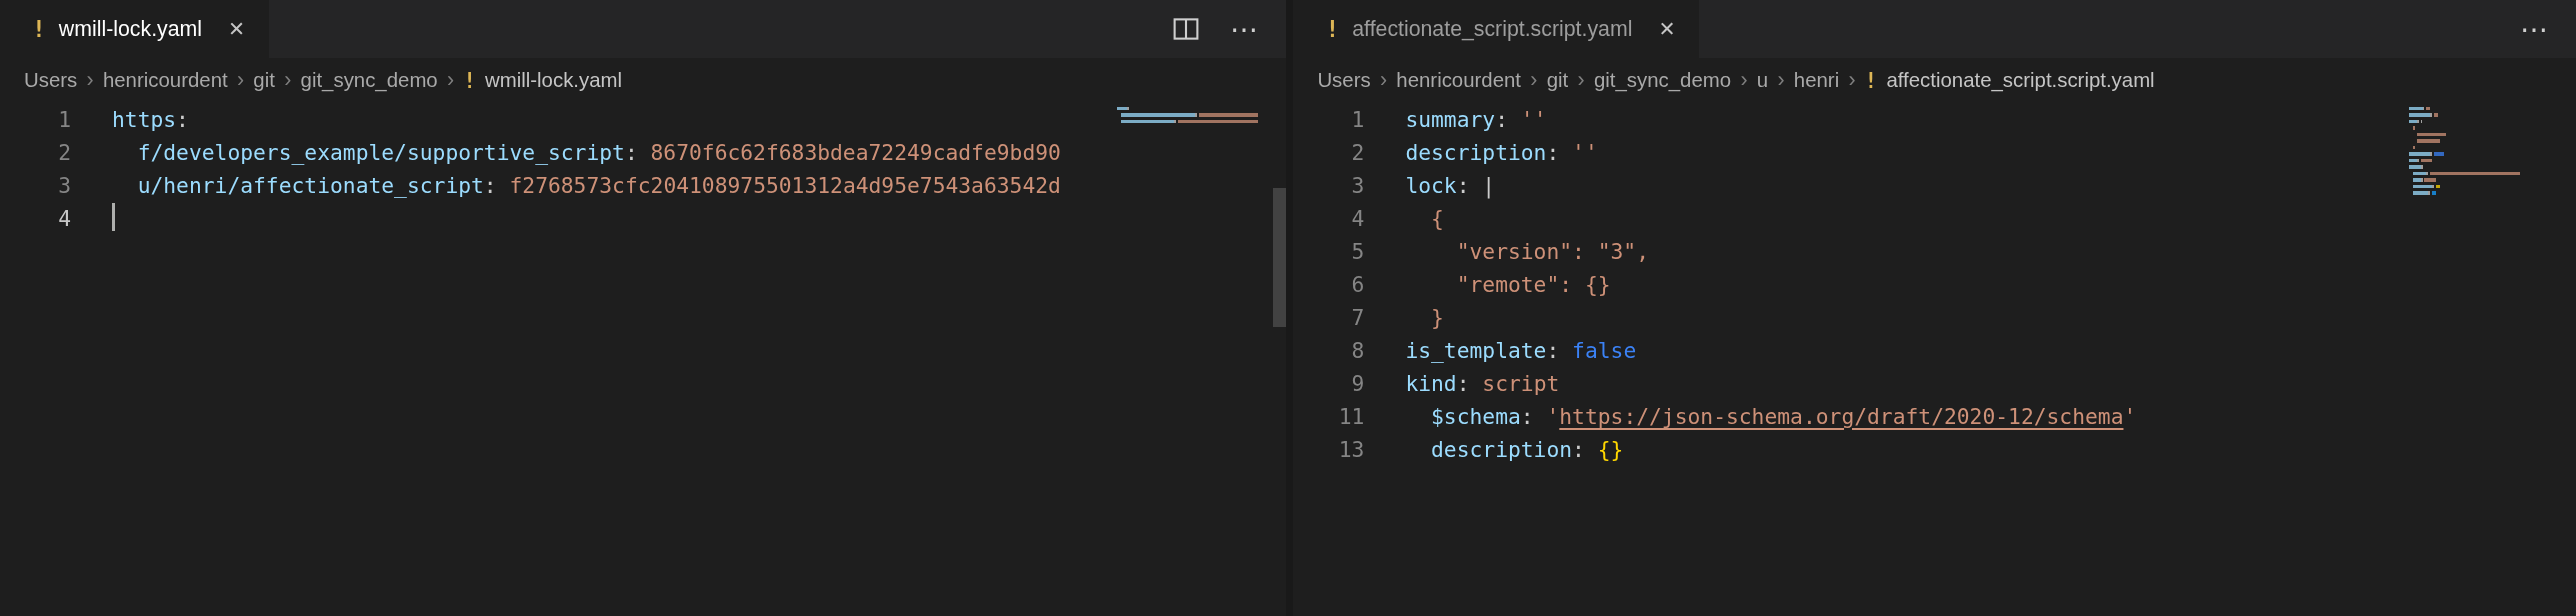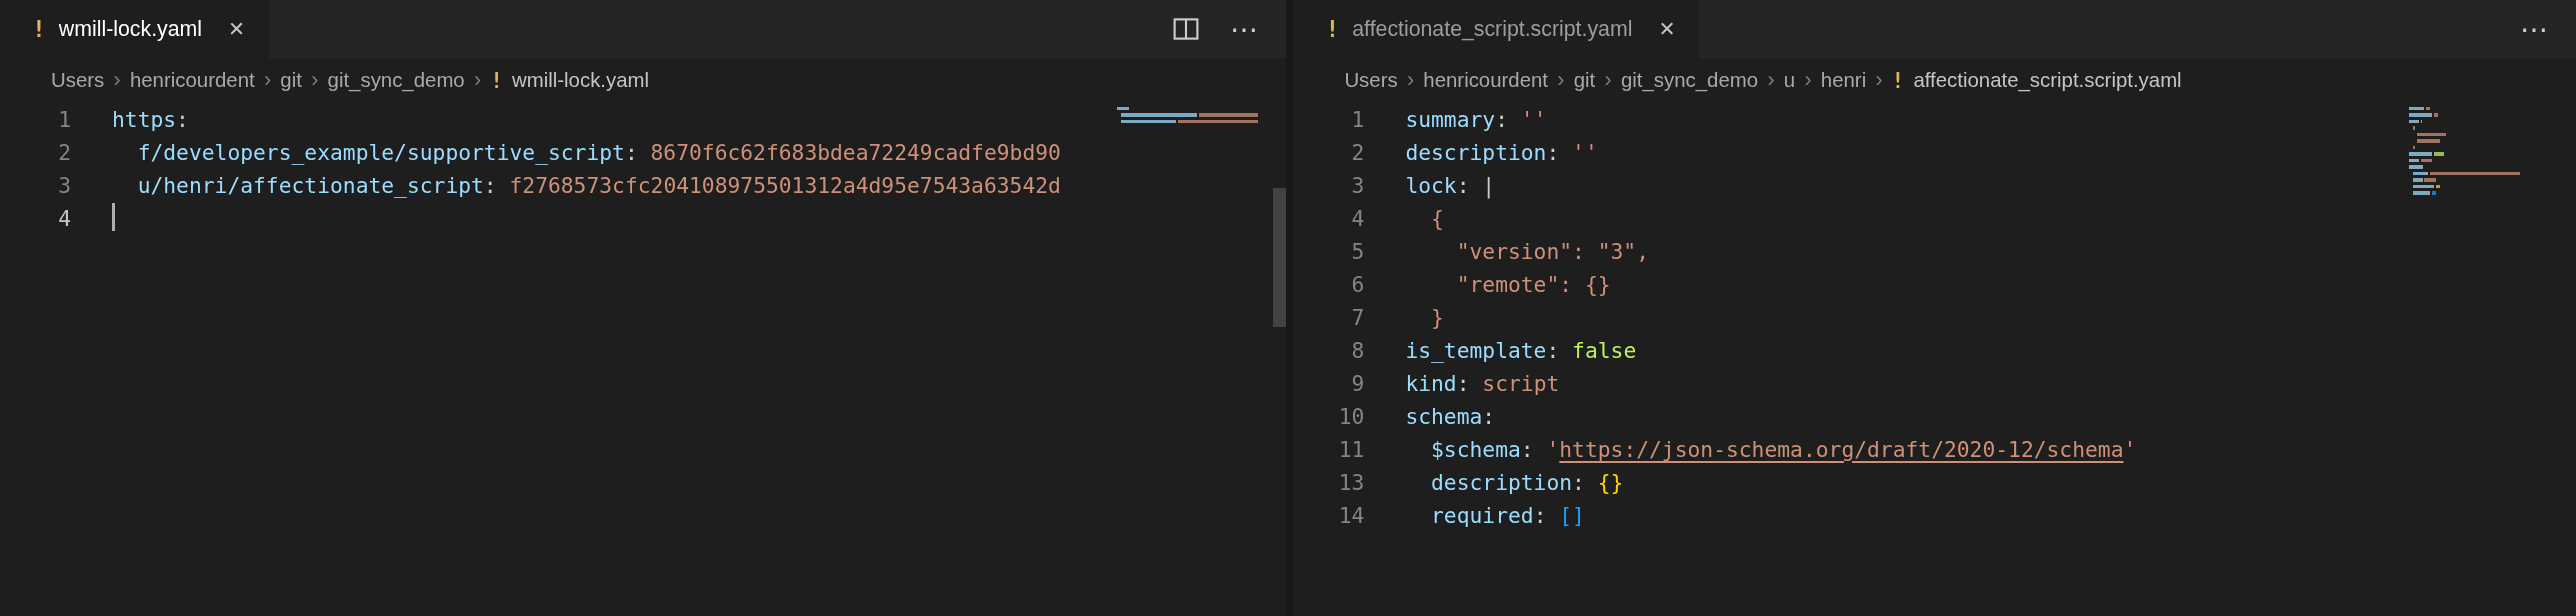--- a/index.html
+++ b/index.html
@@ -22,40 +22,40 @@
   .tab { display:flex; align-items:center; gap:13px; background:#1e1e1e; padding:0 24px 0 32px; border-right:0.9px solid #252526; cursor:pointer; }
   .tab-label { font-size:21.3px; color:#ffffff; white-space:nowrap; }
   .group-right .tab-label { color:#9d9d9d; }
   .warn-icon { color:#ddb656; font-weight:bold; font-size:23px; font-family:"DejaVu Sans Mono", monospace; }
   .tab-close { color:#c5c5c5; font-size:20.4px; margin-left:13px; cursor:pointer; }
   .tab-actions { display:flex; align-items:center; gap:30px; padding-right:26px; color:#cfcfcf; }
   .action-icon { cursor:pointer; display:flex; align-items:center; }
   .ellipsis { font-size:28px; color:#cfcfcf; letter-spacing:1.9px; }
 
   
-  .breadcrumbs { height:45px; flex:none; display:flex; align-items:center; padding-left:24px; font-size:20.4px; color:#a9a9a9; white-space:nowrap; overflow:hidden;margin-left:27px; }
+  .breadcrumbs { height:45px; flex:none; display:flex; align-items:center; padding-left:24px; font-size:20.4px; color:#a9a9a9; white-space:nowrap; overflow:hidden; }
   .crumb { cursor:pointer; }
   .crumb-sep { color:#7f7f7f; margin:0 9.3px; font-size:21.3px; }
   .crumb-file-icon { margin-right:9.3px; font-size:20.4px; }
   .crumb-file { color:#c5c5c5; }
 
   
   .editor { position:relative; flex:1; overflow:hidden; font-family:"DejaVu Sans Mono", monospace; font-size:21.3px; }
   .code { position:absolute; left:0; top:0; right:0; }
   .code-line { display:flex; height:33px; line-height:33px; white-space:pre; }
   .line-num { width:71px; flex:none; text-align:right; color:#858585; font-size:21.3px; user-select:none; }
   .line-num.active { color:#c6c6c6; }
   .line-content { margin-left:41px; flex:1; white-space:pre; overflow:hidden; }
   .code-line.current .line-content { box-shadow: inset 0 -1.9px 0 rgba(255,255,255,0.13), inset 0 0.9px 0 rgba(255,255,255,0.04); }
 
   .tok-plain { color:#d4d4d4; }
   .tok-key   { color:#9cdcfe; }
   .tok-punc  { color:#cccccc; }
   .tok-str   { color:#ce9178; }
-  .tok-bool  { color:#bef264; }
+  .tok-bool  { color:#3b82f6; }
   .tok-gold  { color:#ffd700; }
   .tok-blue  { color:#179fff; }
   .tok-link  { color:#ce9178; text-decoration:underline; text-underline-offset:3.7px; }
 
   .caret { display:inline-block; width:2.8px; height:28px; background:#aeafad; vertical-align:text-bottom; }
 
   
   .minimap { position:absolute; top:3.7px; width:141px; overflow:hidden; cursor:pointer; }
   .group-left  .minimap { right:28px; }
   .group-right .minimap { right:26px; }
@@ -163,24 +163,22 @@
       <div class="code">
           <div class="code-line"><span class="line-num">1</span><span class="line-content"><span class="tok-key">summary</span><span class="tok-punc">:</span><span class="tok-plain"> </span><span class="tok-str">''</span></span></div>
           <div class="code-line"><span class="line-num">2</span><span class="line-content"><span class="tok-key">description</span><span class="tok-punc">:</span><span class="tok-plain"> </span><span class="tok-str">''</span></span></div>
           <div class="code-line"><span class="line-num">3</span><span class="line-content"><span class="tok-key">lock</span><span class="tok-punc">:</span><span class="tok-plain"> </span><span class="tok-punc">|</span></span></div>
           <div class="code-line"><span class="line-num">4</span><span class="line-content"><span class="tok-plain">  </span><span class="tok-str">{</span></span></div>
           <div class="code-line"><span class="line-num">5</span><span class="line-content"><span class="tok-plain">    </span><span class="tok-str">"version": "3",</span></span></div>
           <div class="code-line"><span class="line-num">6</span><span class="line-content"><span class="tok-plain">    </span><span class="tok-str">"remote": {}</span></span></div>
           <div class="code-line"><span class="line-num">7</span><span class="line-content"><span class="tok-plain">  </span><span class="tok-str">}</span></span></div>
           <div class="code-line"><span class="line-num">8</span><span class="line-content"><span class="tok-key">is_template</span><span class="tok-punc">:</span><span class="tok-plain"> </span><span class="tok-bool">false</span></span></div>
           <div class="code-line"><span class="line-num">9</span><span class="line-content"><span class="tok-key">kind</span><span class="tok-punc">:</span><span class="tok-plain"> </span><span class="tok-str">script</span></span></div>
-          <div class="code-line"><span class="line-num">10</span><span class="line-content"><span class="tok-key">schema</span><span class="tok-punc">:</span></span></div>
           <div class="code-line"><span class="line-num">11</span><span class="line-content"><span class="tok-plain">  </span><span class="tok-key">$schema</span><span class="tok-punc">:</span><span class="tok-plain"> </span><span class="tok-str">'</span><span class="tok-link">https://json-schema.org/draft/2020-12/schema</span><span class="tok-str">'</span></span></div>
           <div class="code-line"><span class="line-num">13</span><span class="line-content"><span class="tok-plain">  </span><span class="tok-key">description</span><span class="tok-punc">:</span><span class="tok-plain"> </span><span class="tok-gold">{}</span></span></div>
-          <div class="code-line"><span class="line-num">14</span><span class="line-content"><span class="tok-plain">  </span><span class="tok-key">required</span><span class="tok-punc">:</span><span class="tok-plain"> </span><span class="tok-blue">[]</span></span></div>
         </div>
       <div class="minimap">
           <div class="mm-line">
             <span class="mm-seg tok-key" style="width: 13.6px;"></span>
             <span class="mm-seg tok-punc" style="width: 1.9px;"></span>
             <span class="mm-seg tok-plain mm-space" style="width: 1.9px;"></span>
             <span class="mm-seg tok-str" style="width: 3.9px;"></span>
           </div>
           <div class="mm-line">
             <span class="mm-seg tok-key" style="width: 21.4px;"></span>

